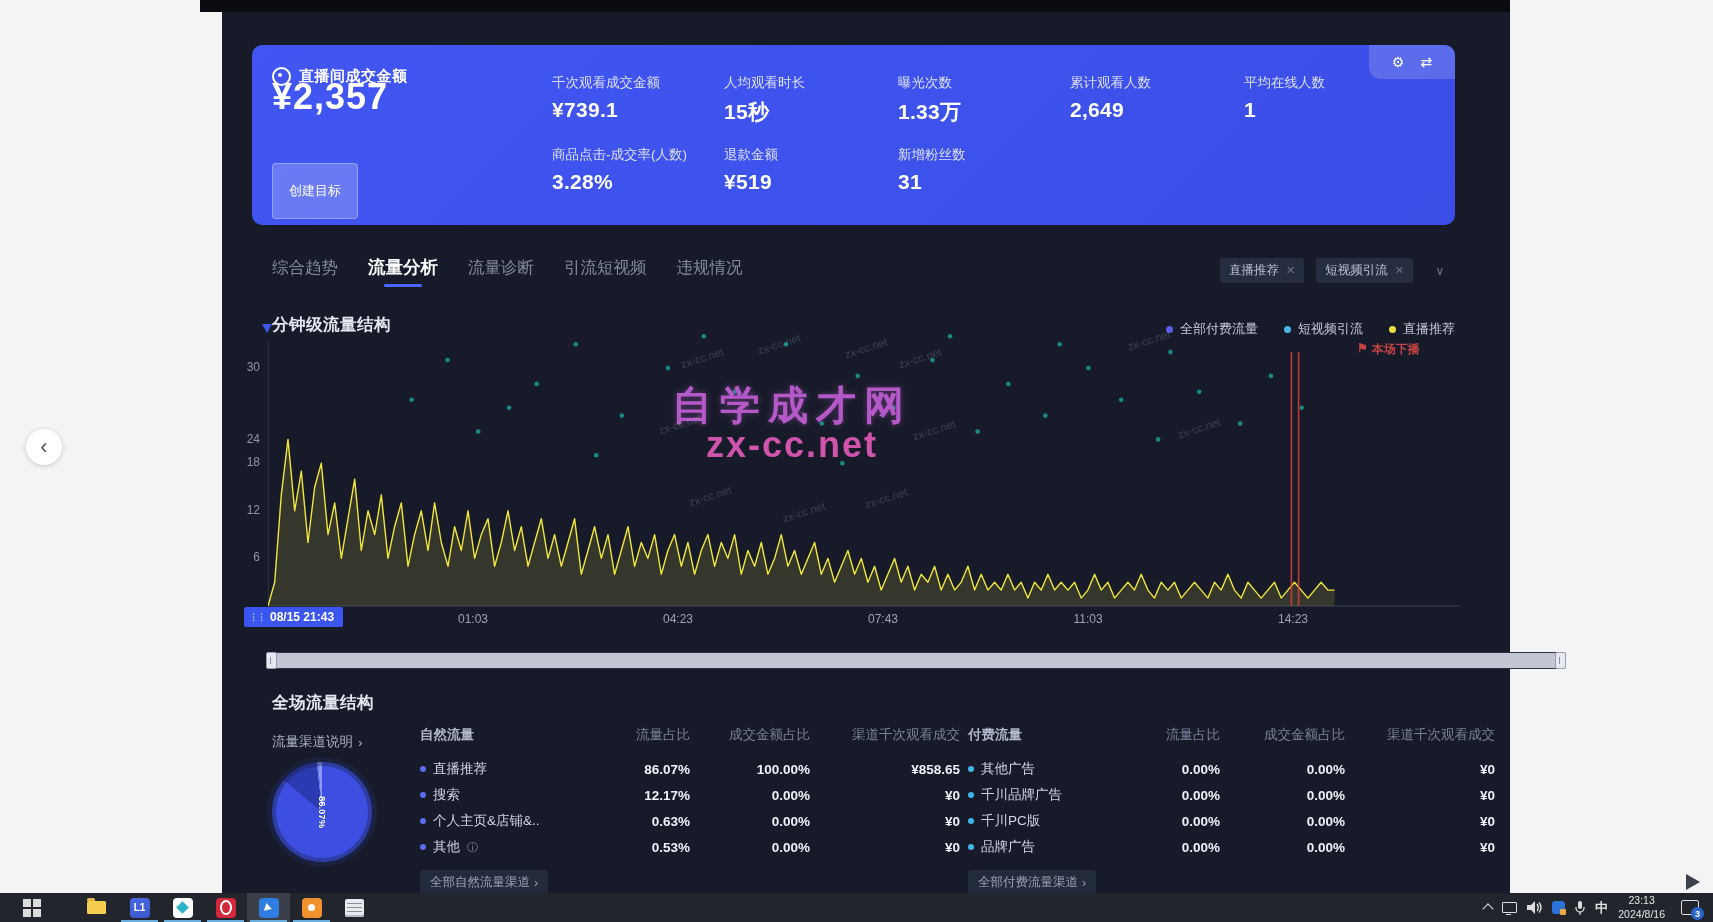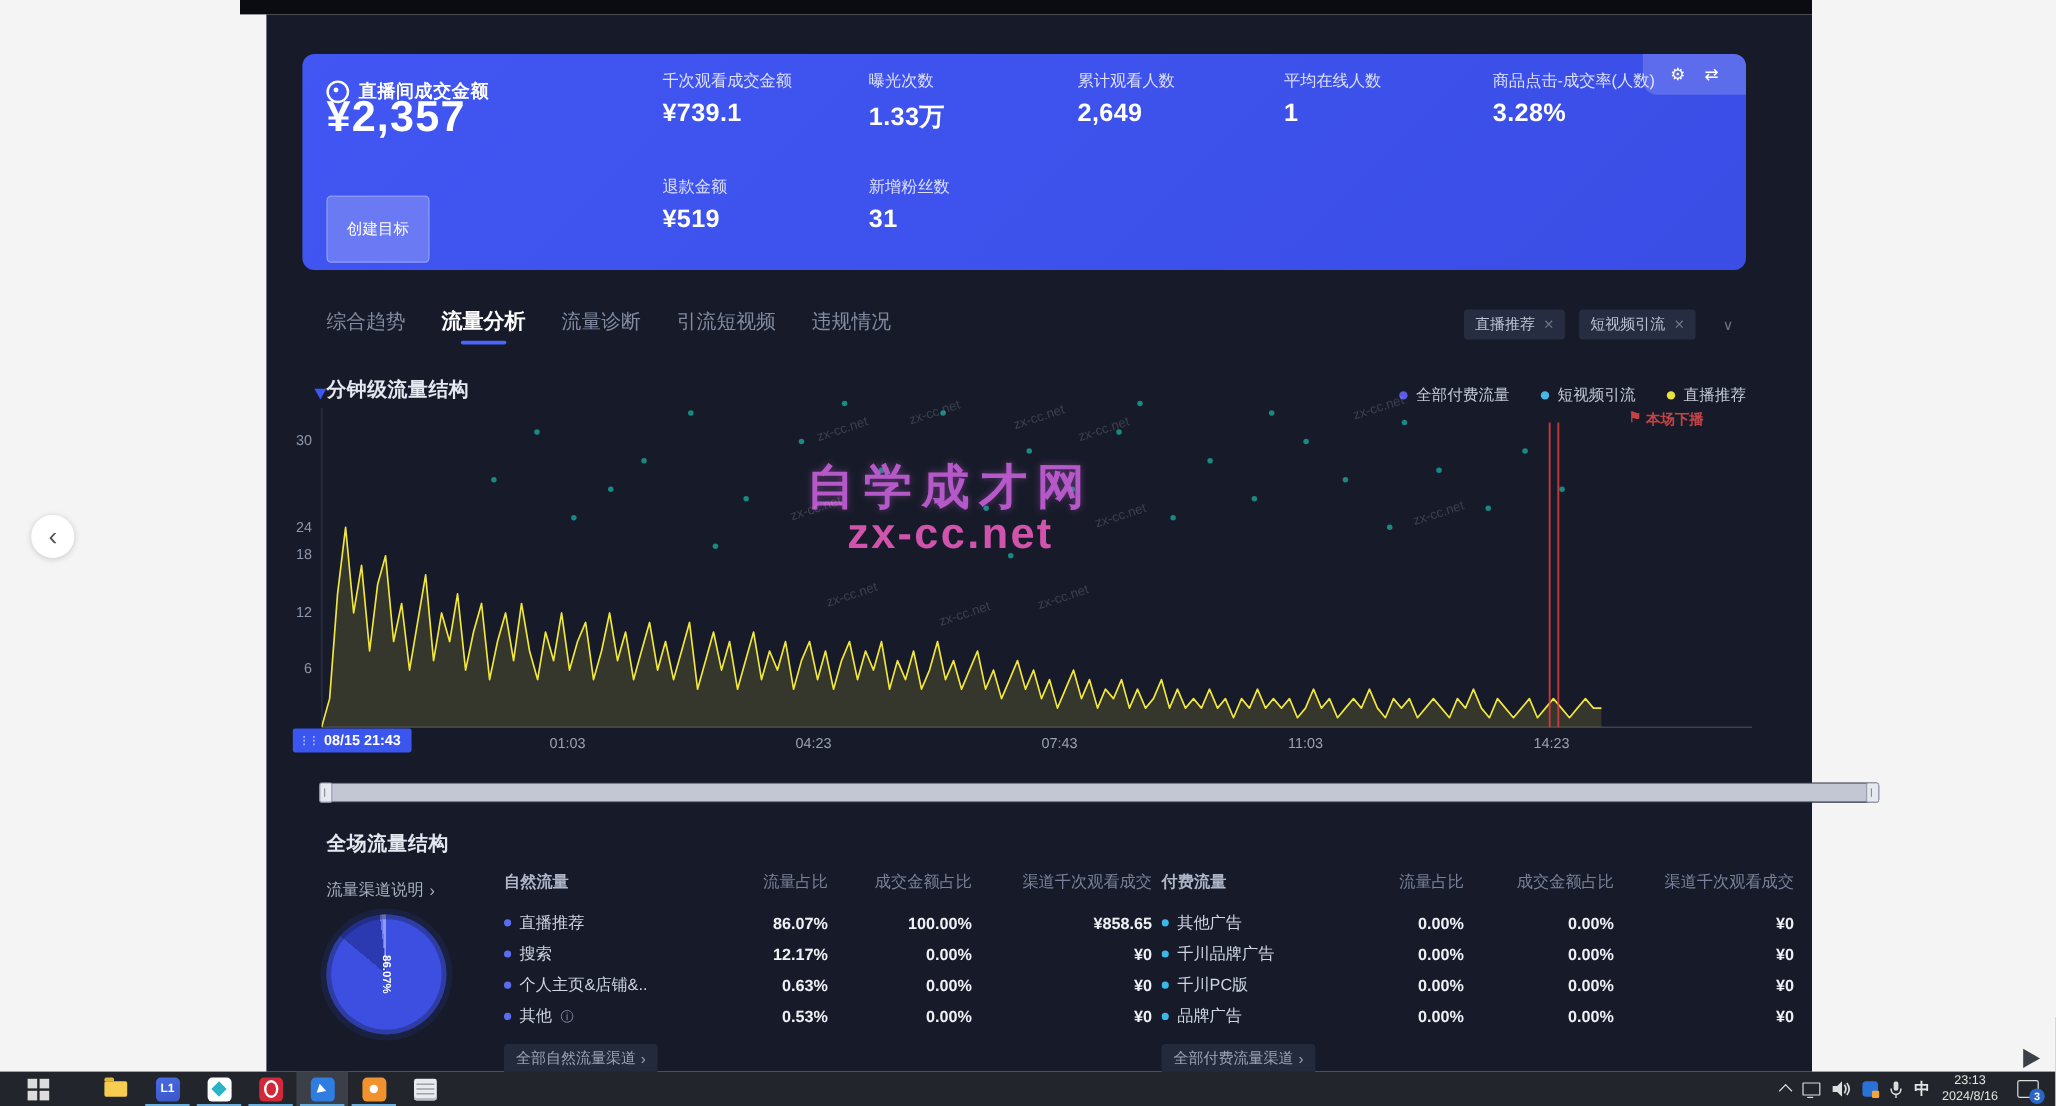--- a/index.html
+++ b/index.html
@@ -10,21 +10,21 @@
   #topbar{left:200px;top:0;width:1310px;height:12px;background:#0a0c11;}
   #app{left:222px;top:12px;width:1288px;height:881px;background:#171b29;}
   
   #hero{left:30px;top:33px;width:1203px;height:180px;background:linear-gradient(135deg,#4156f2,#3a4ee6);border-radius:10px;color:#fff;}
   .hero-title{left:20px;top:22px;display:flex;align-items:center;gap:8px;font-size:15px;font-weight:700;letter-spacing:.5px;}
   .pin-ring{width:15px;height:15px;border:2px solid #fff;border-radius:50%;position:relative;}
   .pin-ring:after{content:"";position:absolute;left:3.5px;top:3.5px;width:4px;height:4px;background:#fff;border-radius:50%;}
   .hero-main{left:20px;top:31px;font-size:36px;font-weight:800;letter-spacing:1px;}
   .hero-btn{left:20px;top:118px;padding:18px 16px;background:rgba(255,255,255,.22);border:1px solid rgba(255,255,255,.30);
             border-radius:4px;font-size:13px;color:#fff;cursor:pointer;}
-  #metric-grid{left:300px;top:8px;width:890px;display:grid;grid-template-columns:172px 174px 172px 174px auto;grid-auto-rows:72px;row-gap:16px;}
+  #metric-grid{left:300px;top:23px;width:890px;display:grid;grid-template-columns:172px 174px 172px 174px auto;grid-auto-rows:72px;row-gap:0;}
   .metric .m-label{font-size:13.5px;color:rgba(255,255,255,.82);margin-top:6px;}
   .metric .m-value{font-size:21px;font-weight:800;margin-top:6px;letter-spacing:.3px;}
   #corner-chip{right:0;top:0;width:86px;height:34px;background:rgba(255,255,255,.17);border-radius:0 10px 0 12px;
                display:flex;align-items:center;justify-content:center;gap:16px;color:#fff;font-size:14px;}
   
   #tabs{left:50px;top:243px;display:flex;gap:30px;align-items:flex-end;height:32px;}
   .tab{font-size:16.5px;color:#828ba0;padding-bottom:8px;cursor:pointer;position:relative;white-space:nowrap;}
   .tab.active{color:#fff;font-weight:800;font-size:17.5px;}
   .tab.active:after{content:"";position:absolute;left:16px;right:16px;bottom:0;height:3px;background:#4a66ff;border-radius:2px;}
   #filter-chips{top:246px;right:55px;display:flex;gap:12px;align-items:center;}
@@ -103,20 +103,24 @@
       <div class="abs hero-title">
         <span class="pin-ring"></span>
         <span>直播间成交金额</span>
       </div>
       <div class="abs hero-main">¥2,357</div>
       <div class="abs hero-btn">创建目标</div>
       <div class="abs" id="metric-grid">
         <div class="metric">
             <div class="m-label">千次观看成交金额</div>
             <div class="m-value">¥739.1</div>
+          </div>
+        <div class="metric">
+            <div class="m-label">人均观看时长</div>
+            <div class="m-value">15秒</div>
           </div>
         <div class="metric">
             <div class="m-label">曝光次数</div>
             <div class="m-value">1.33万</div>
           </div>
         <div class="metric">
             <div class="m-label">累计观看人数</div>
             <div class="m-value">2,649</div>
           </div>
         <div class="metric">

